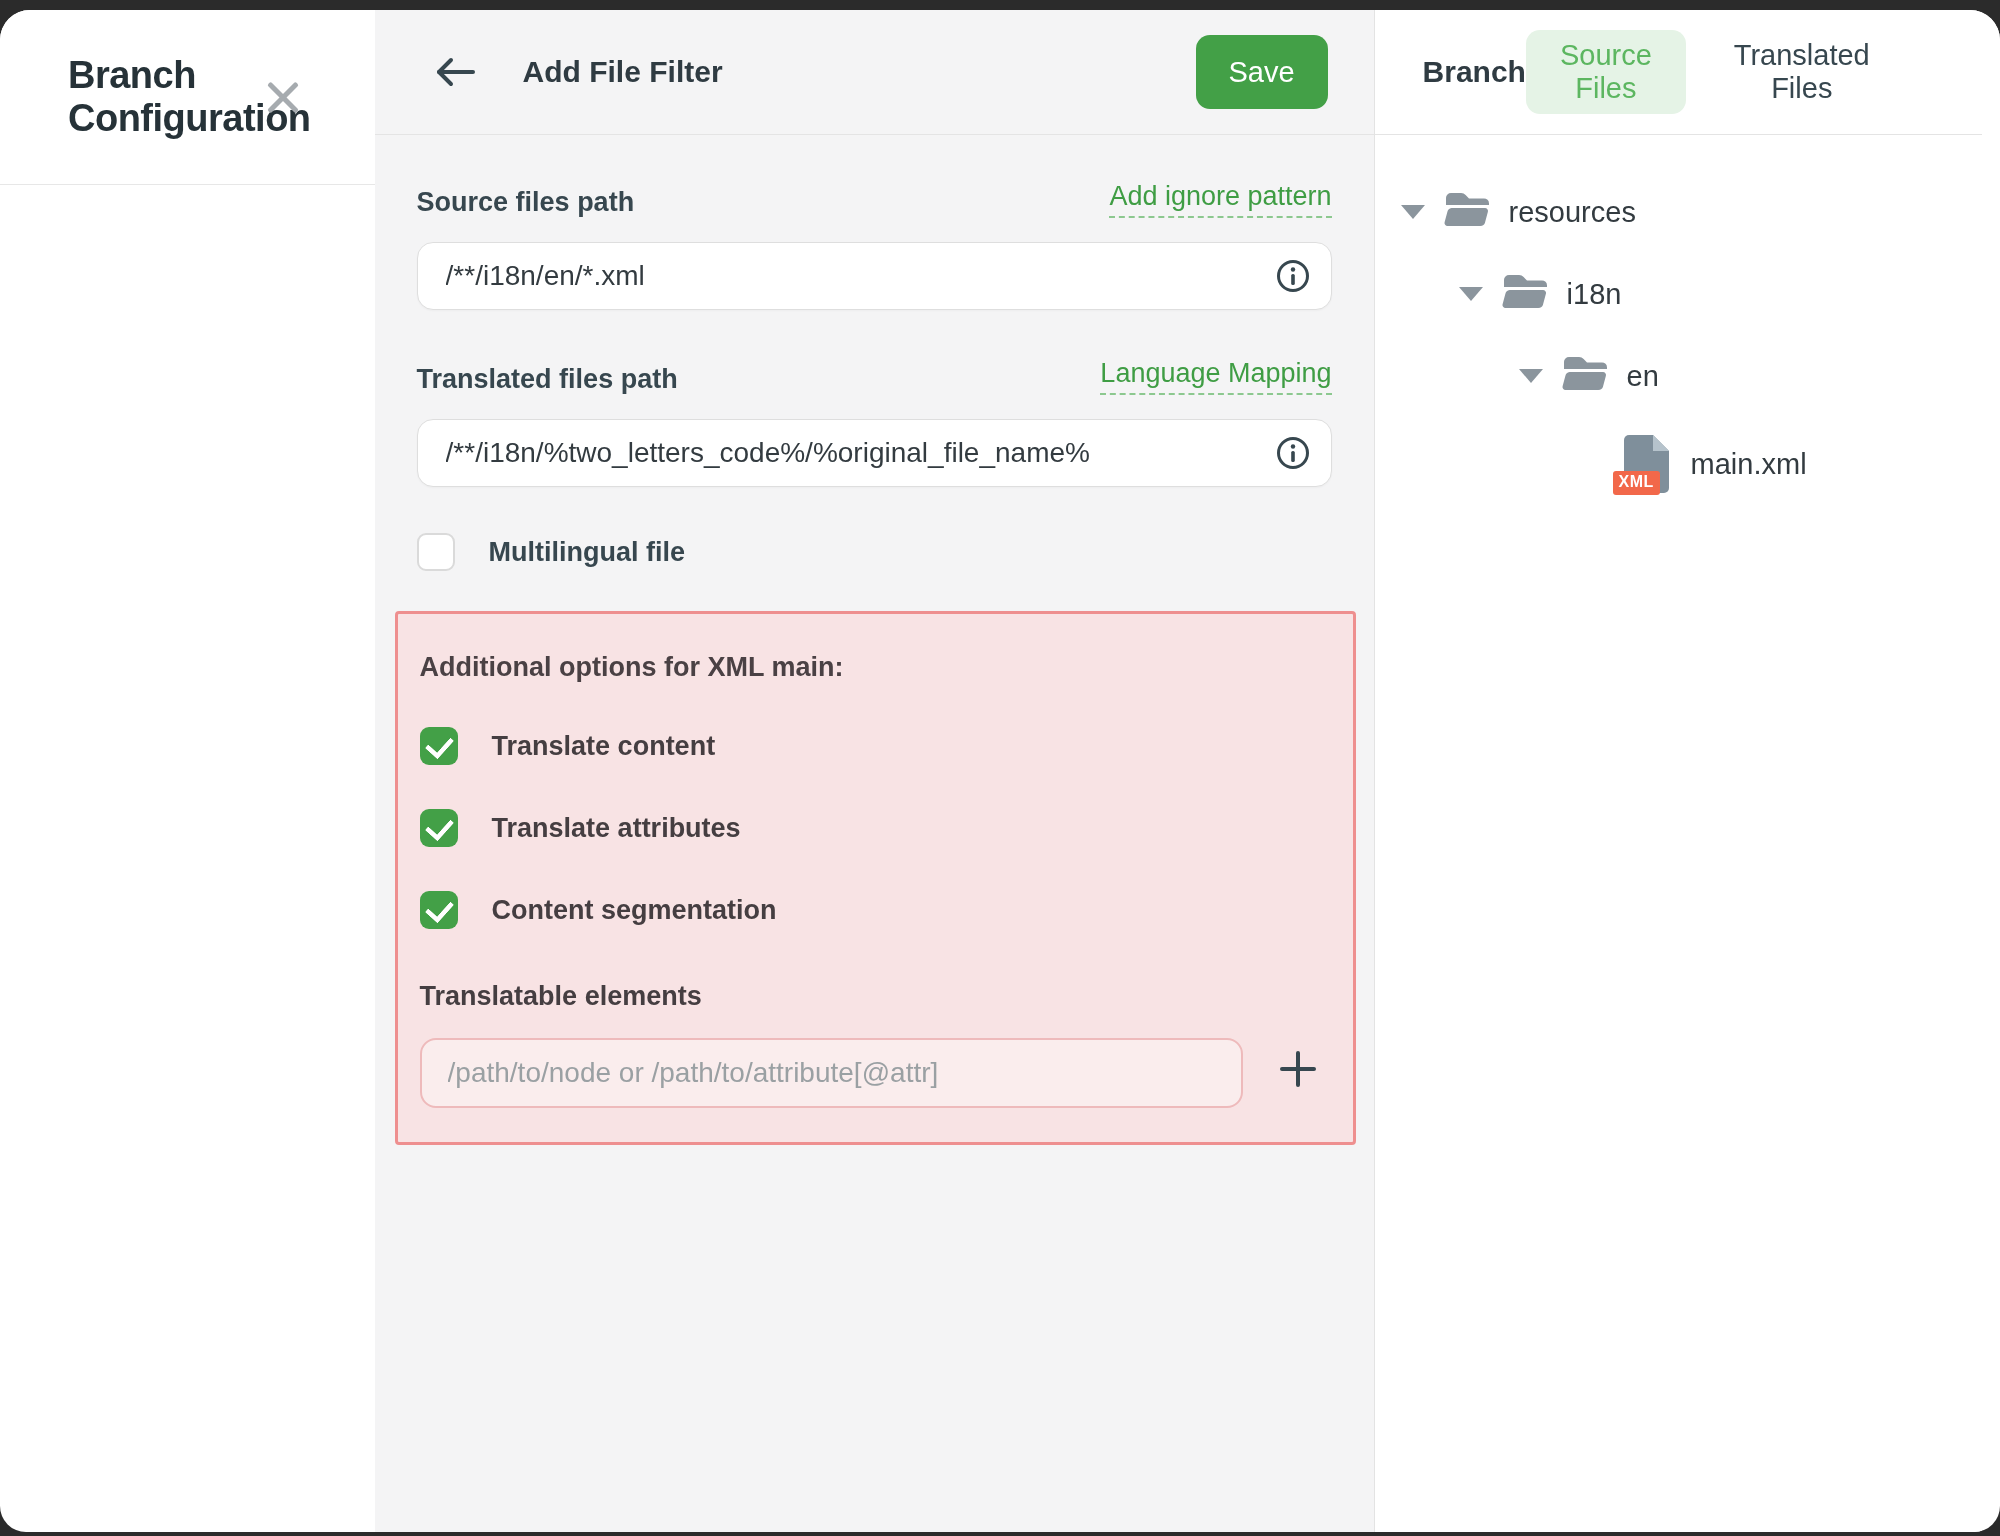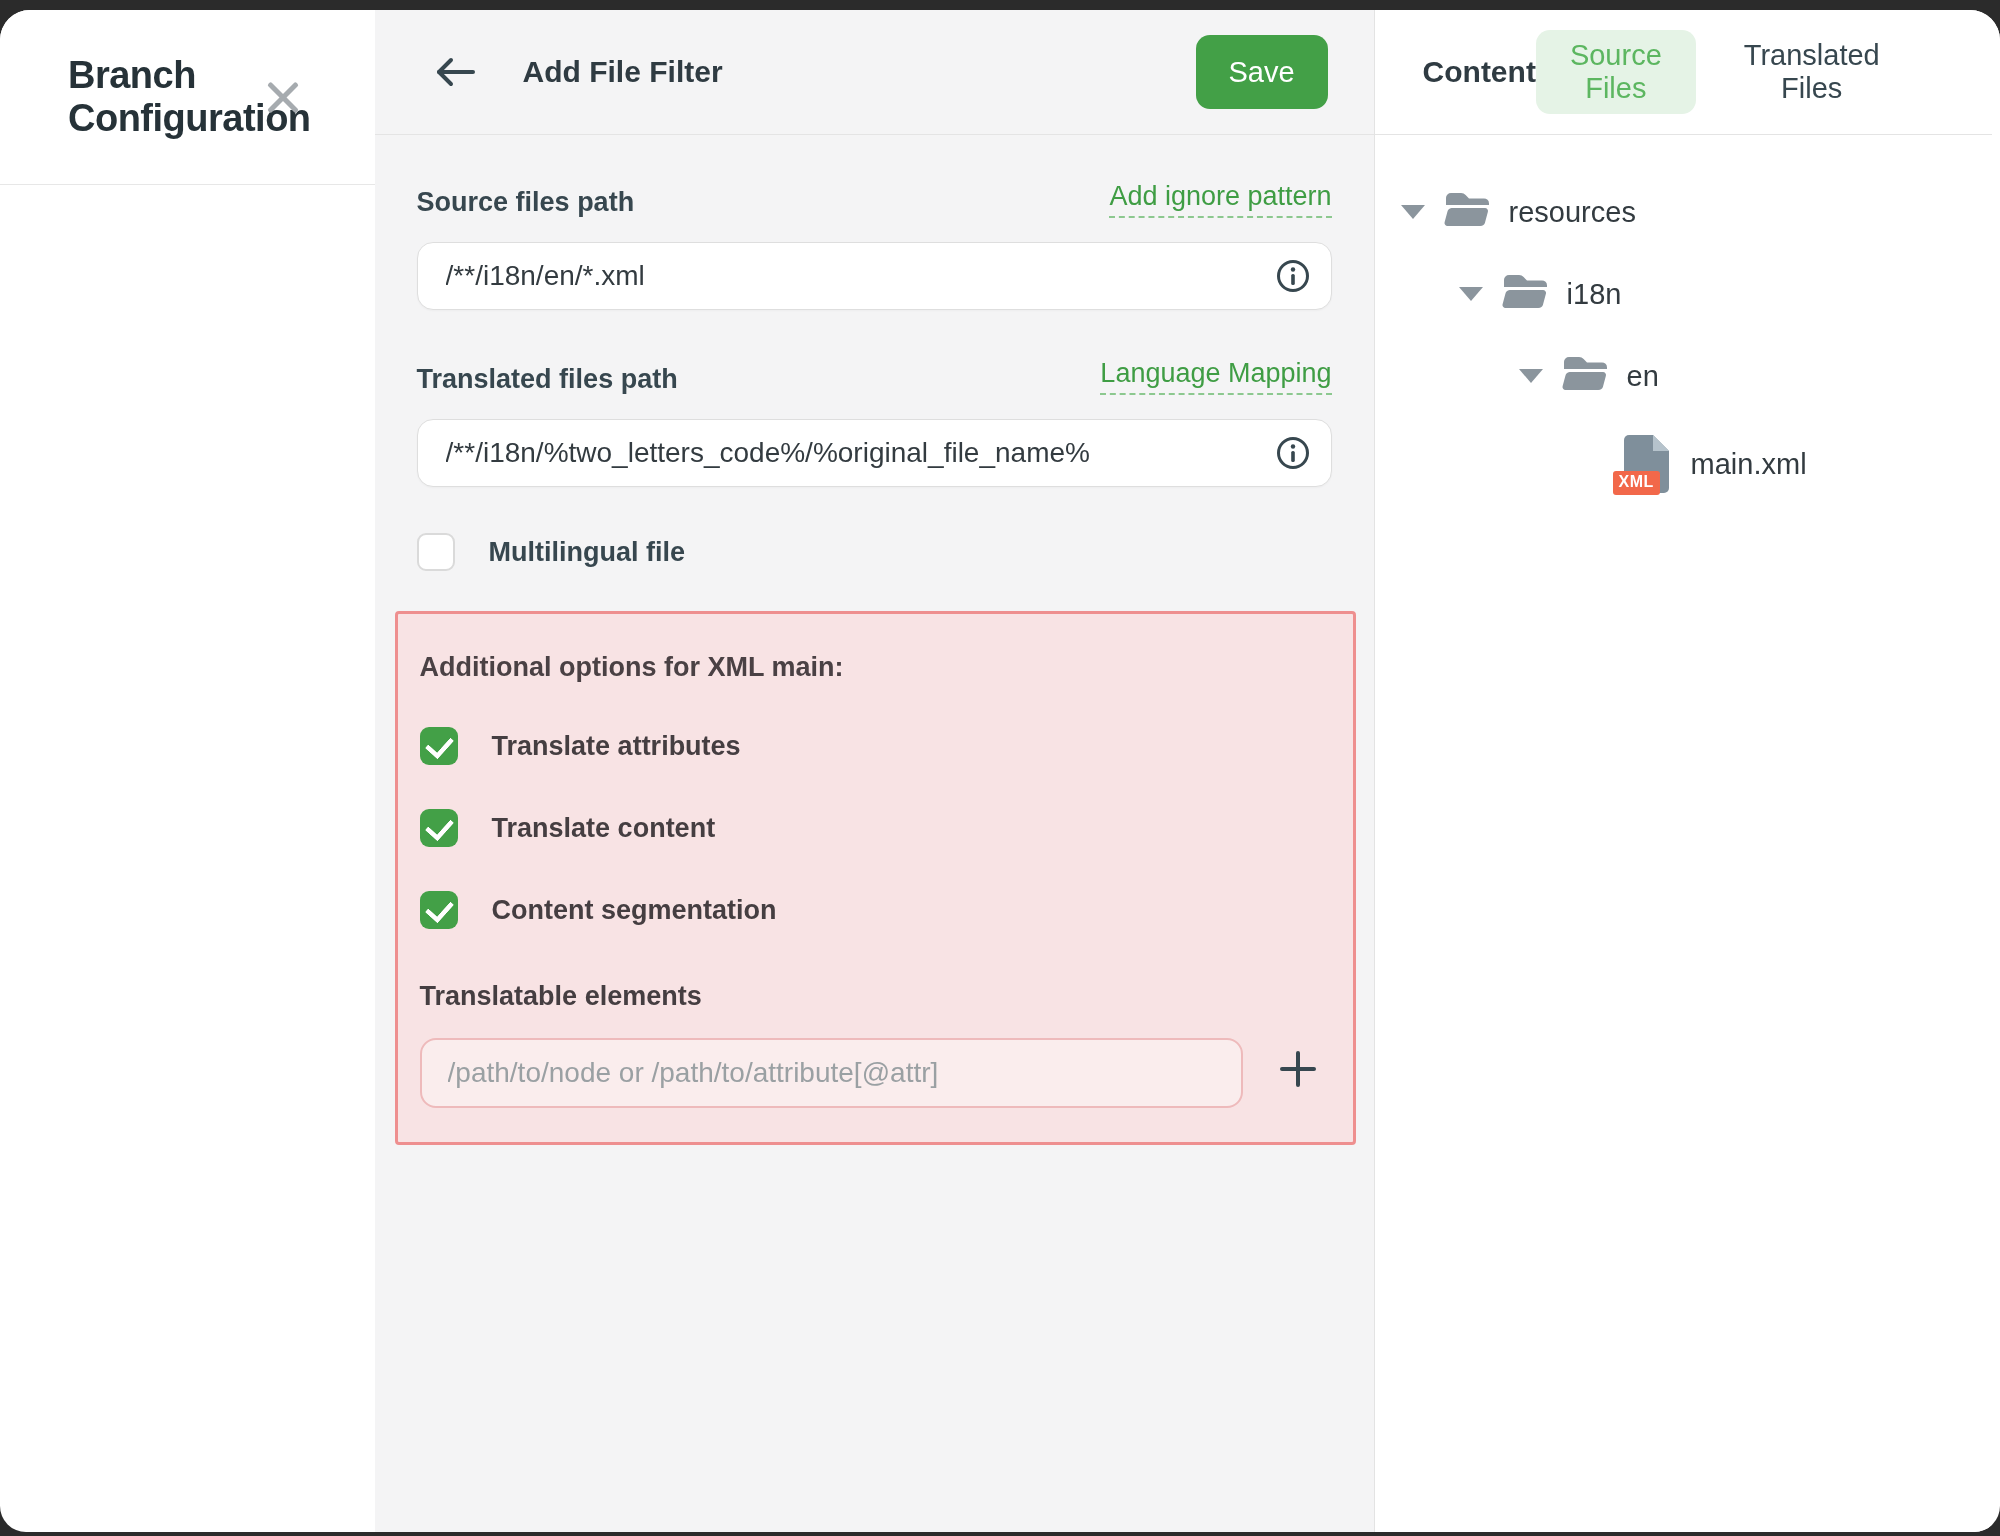--- a/index.html
+++ b/index.html
@@ -172,46 +172,46 @@
         <label class="check-row">
           <span class="checkbox unchecked"></span>
           <span class="check-label">Multilingual file</span>
         </label>
 
         <div class="xml-box">
           <div class="xml-title">Additional options for XML main:</div>
 
           <label class="check-row">
             <span class="checkbox checked"></span>
-            <span class="check-label">Translate attributes</span>
+            <span class="check-label">Translate content</span>
           </label>
 
           <label class="check-row">
             <span class="checkbox checked"></span>
-            <span class="check-label">Translate content</span>
+            <span class="check-label">Translate attributes</span>
           </label>
 
           <label class="check-row">
             <span class="checkbox checked"></span>
             <span class="check-label">Content segmentation</span>
           </label>
 
           <div class="tr-label">Translatable elements</div>
           <div class="tr-row">
             <input class="tr-input" type="text" placeholder="/path/to/node or /path/to/attribute[@attr]" style="">
             <button class="plus-btn"></button>
           </div>
         </div>
 
       </div>
     </section>
 
     <section class="right-panel">
       <div class="panel-header">
-        <div class="panel-title">Content</div>
+        <div class="panel-title">Branch</div>
         <div class="tabs">
           <button class="tab active">Source Files</button>
           <button class="tab">Translated Files</button>
         </div>
       </div>
 
       <div class="tree">
 
         <div class="tree-row indent-0">
           <span class="caret"></span>

